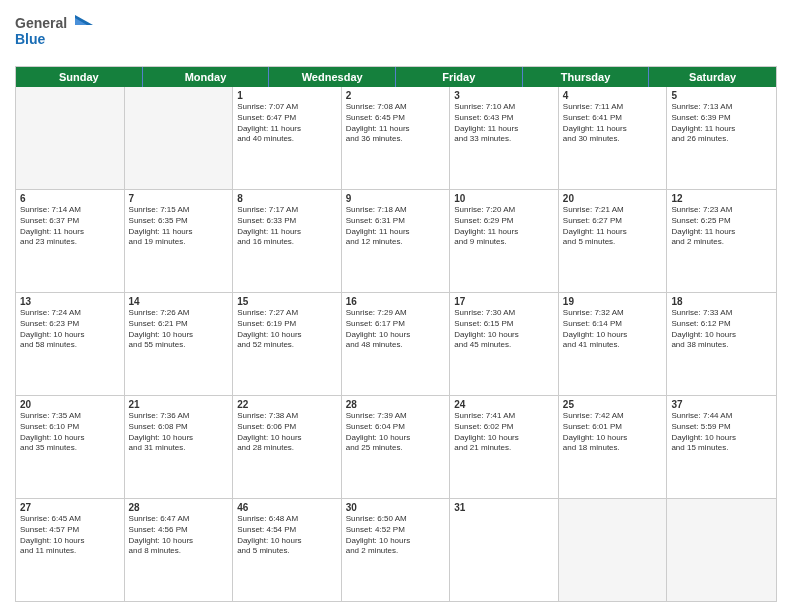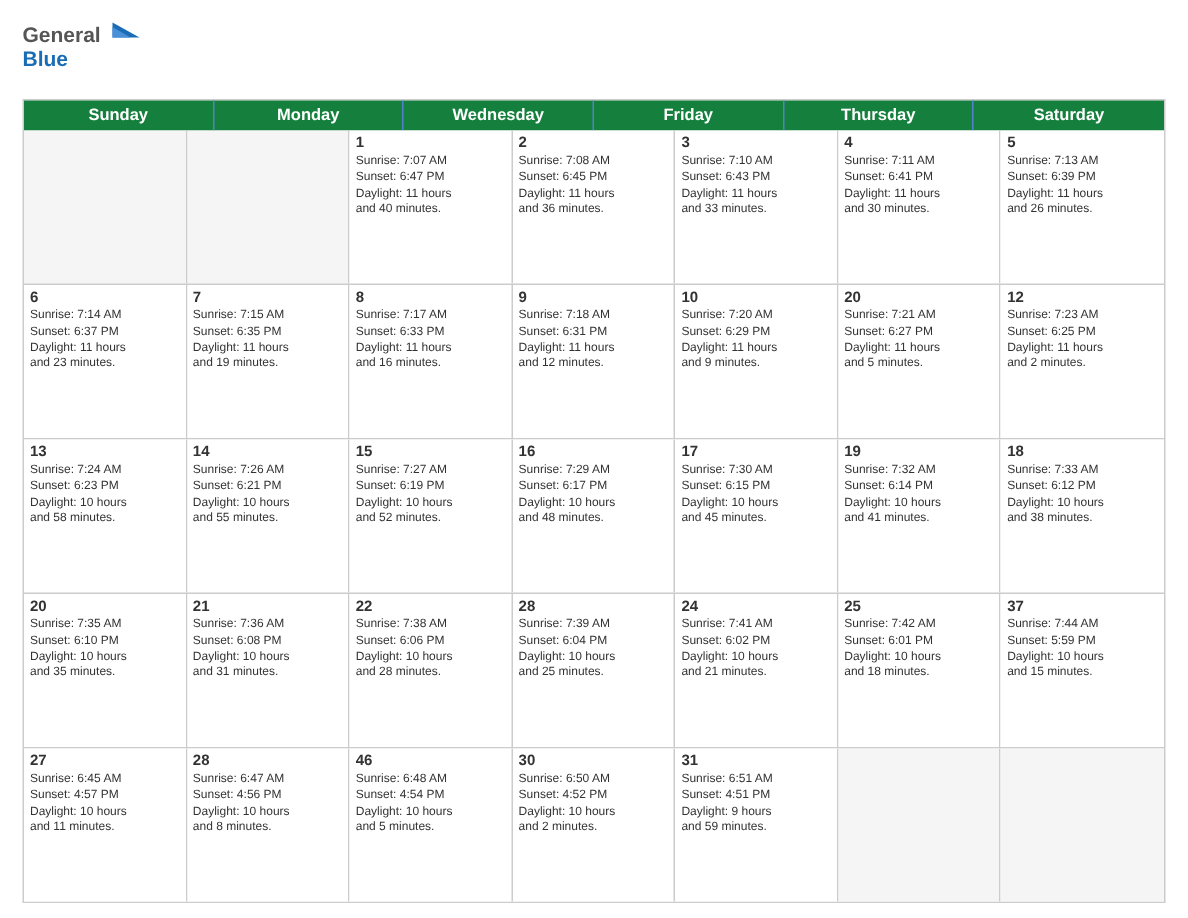--- a/index.html
+++ b/index.html
@@ -254,20 +254,19 @@
           <div class="cal-cell">
             <span class="day-num">46</span>
             <div class="cell-text">Sunrise: 6:48 AM<br>Sunset: 4:54 PM<br>Daylight: 10 hours<br>and 5 minutes.</div>
           </div>
           <div class="cal-cell">
             <span class="day-num">30</span>
             <div class="cell-text">Sunrise: 6:50 AM<br>Sunset: 4:52 PM<br>Daylight: 10 hours<br>and 2 minutes.</div>
           </div>
           <div class="cal-cell">
             <span class="day-num">31</span>
-            <div class="cell-text">Sunrise: 6:51 AM<br>Sunset: 4:51 PM<br>Daylight: 9 hours<br>and 59 minutes.</div>
           </div>
           <div class="cal-cell empty"></div>
           <div class="cal-cell empty"></div>
         </div>
       </div>
   </div>
 </div>
 
 </body></html>

